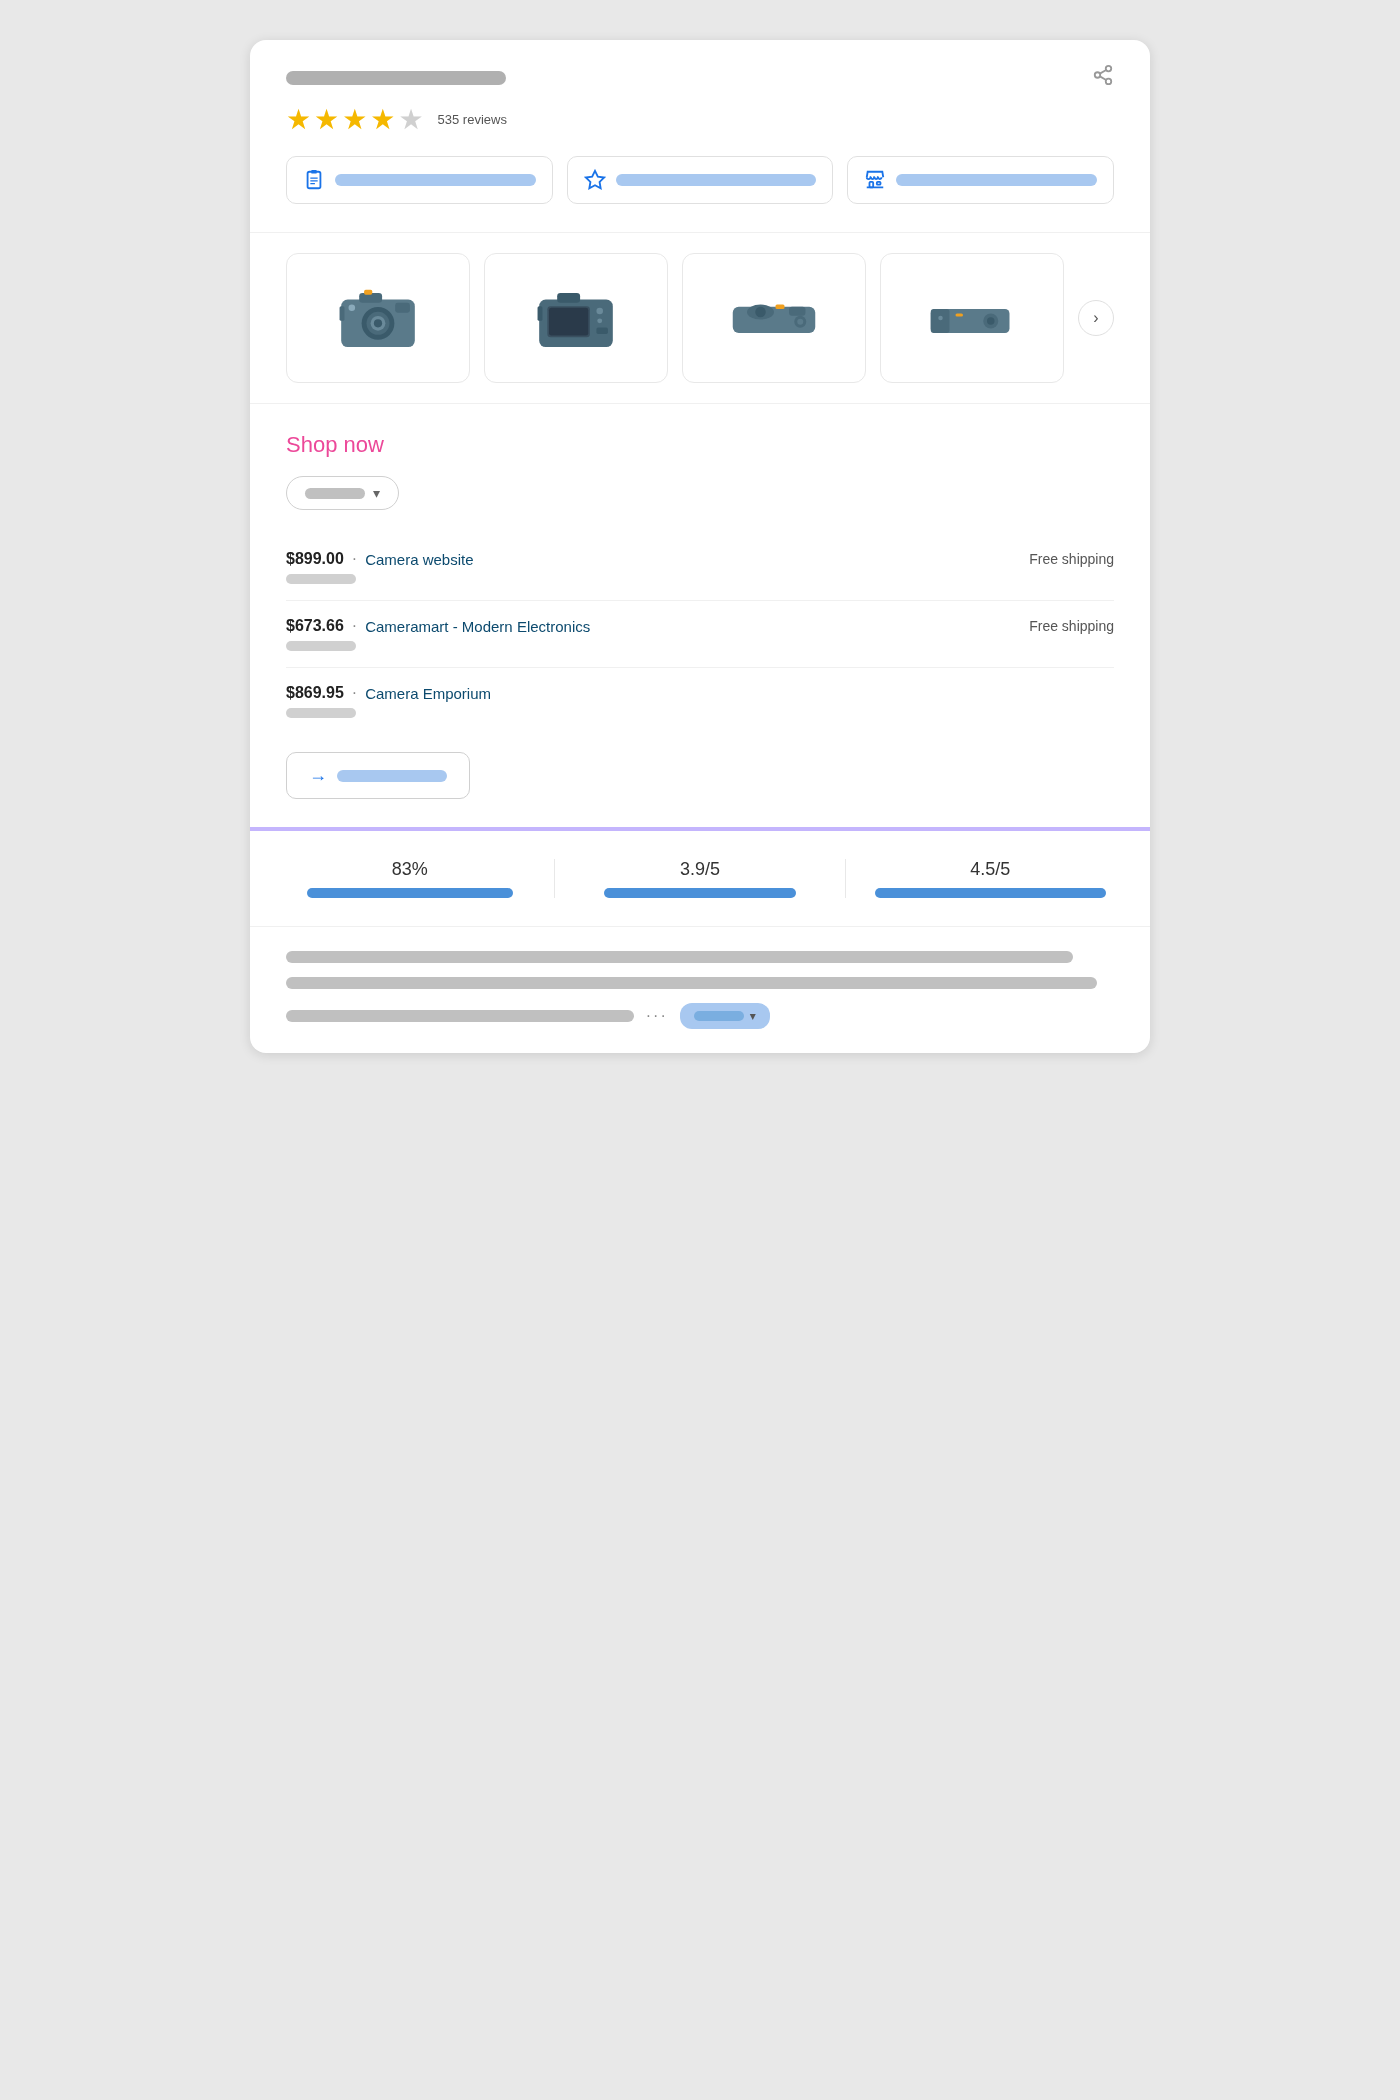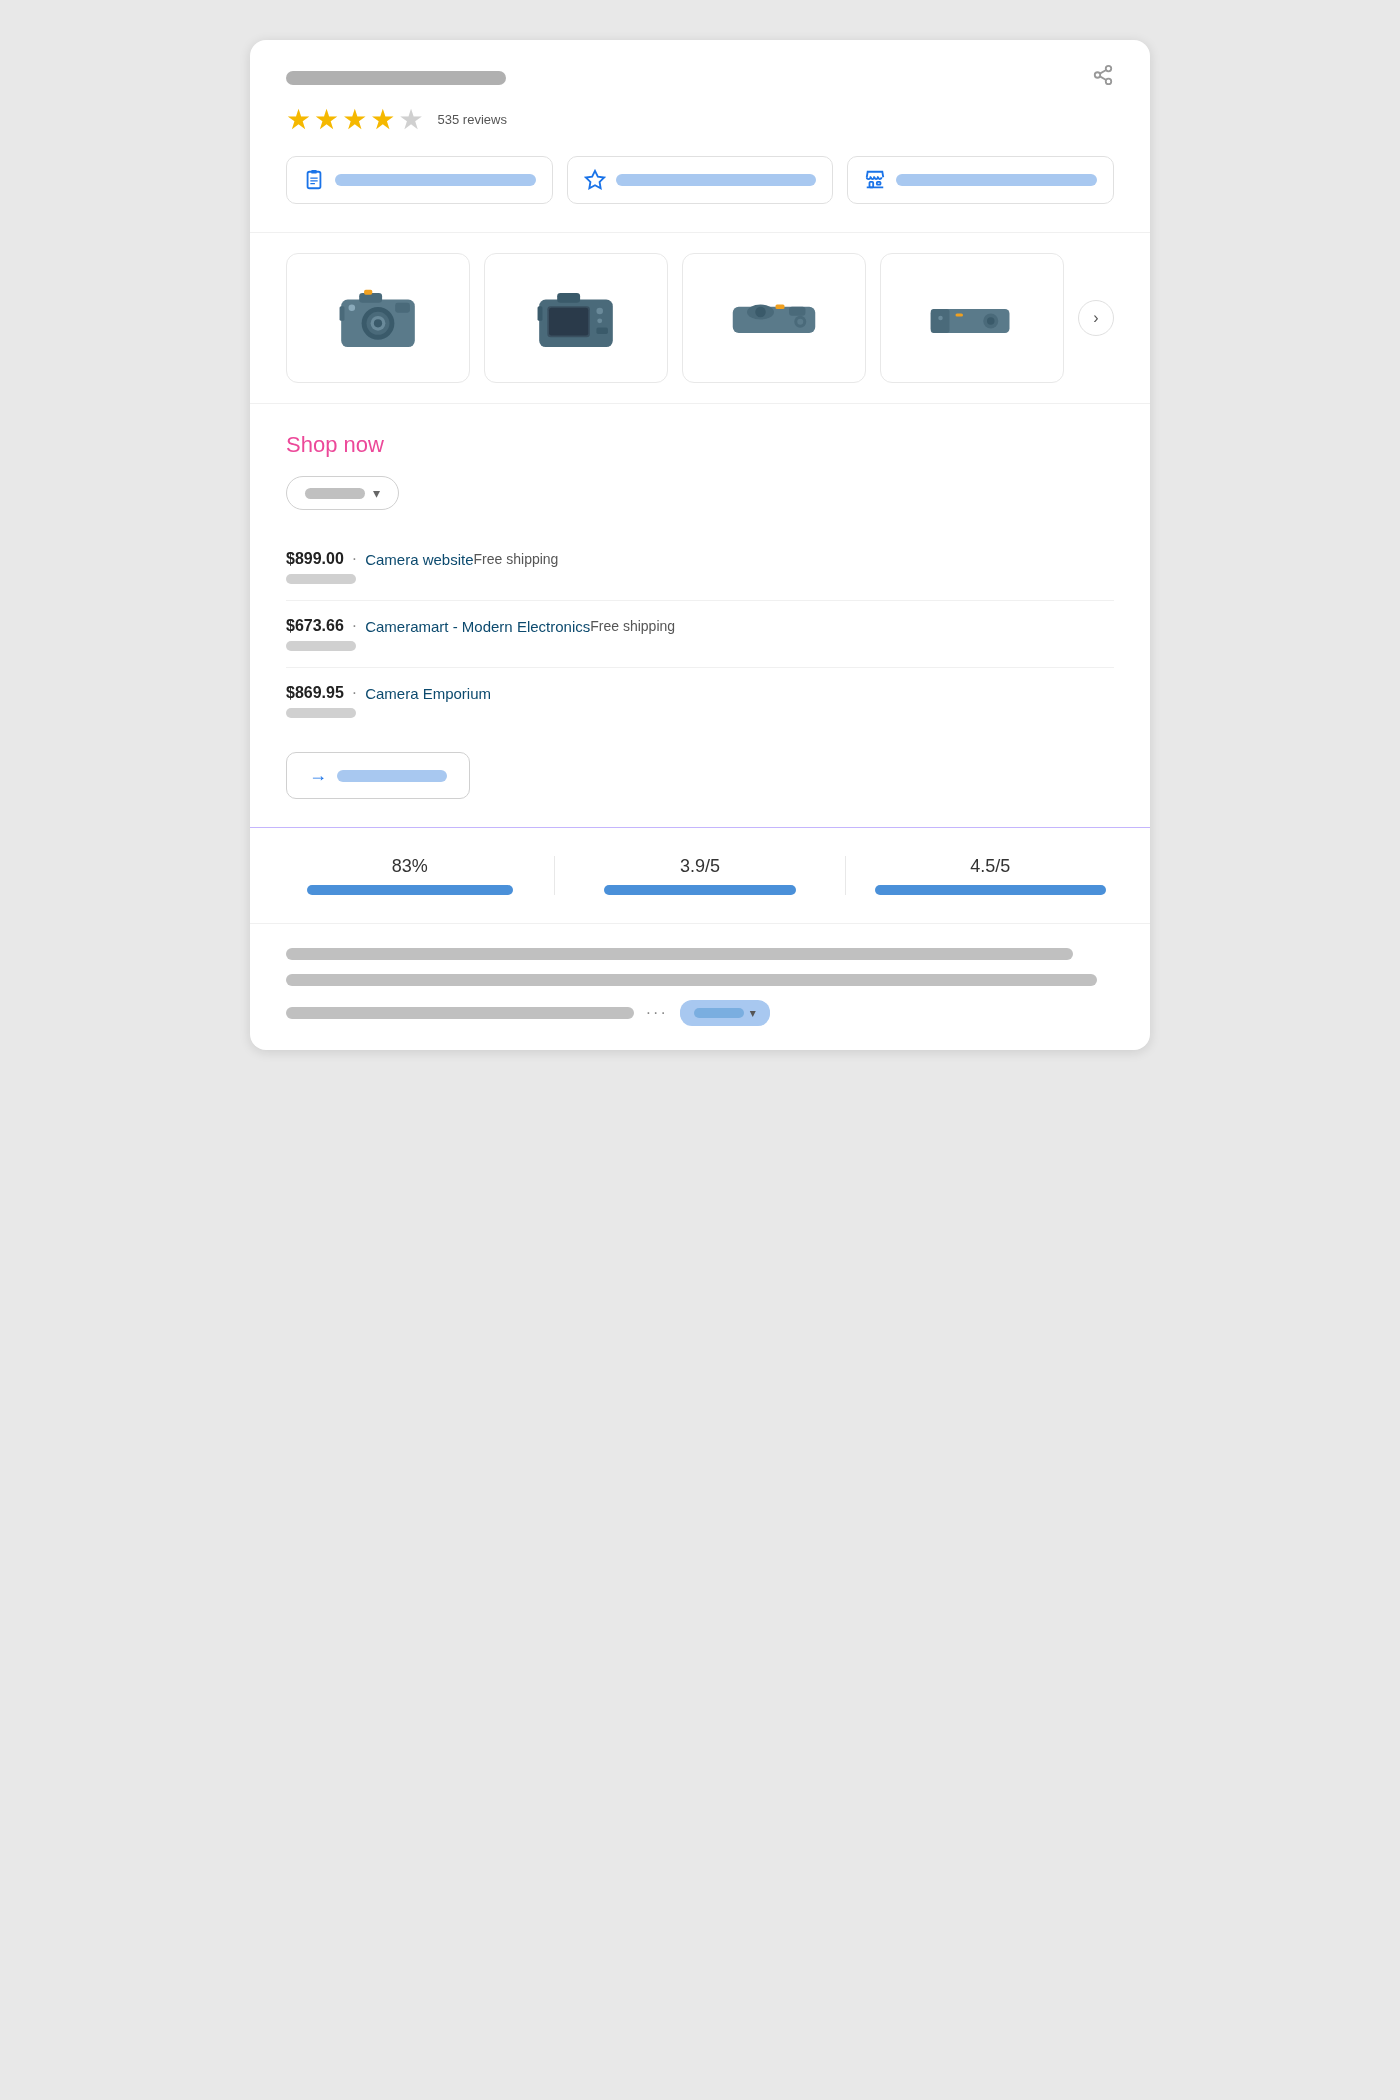--- a/index.html
+++ b/index.html
@@ -141,21 +141,21 @@
     .chevron-down { color: #666; font-size: 14px; }
 
     
     .listing {
       padding: 16px 0;
       border-top: 1px solid #f0f0f0;
     }
     .listing:first-child { border-top: none; }
     .listing-header {
       display: flex;
-      justify-content: flex-start;
+      justify-content: space-between;
       align-items: center;
       margin-bottom: 6px;
     }
     .listing-price-seller {
       display: flex;
       align-items: center;
       gap: 8px;
       font-size: 16px;
     }
     .price { font-weight: 700; color: #222; }
@@ -187,21 +187,21 @@
       width: 110px;
       height: 12px;
       background: #a8c8f0;
       border-radius: 6px;
     }
 
     
     .stats-section {
       display: flex;
       padding: 28px 15px;
-      border-top: 1px solid #c4b5fd;
+      border-top: 4px solid #c4b5fd;
       border-bottom: 1px solid #f0f0f0;
     }
     .stat-item {
       flex: 1;
       text-align: center;
       padding: 0 16px;
       border-right: 1px solid #e8e8e8;
     }
     .stat-item:last-child { border-right: none; }
     .stat-value { font-size: 18px; color: #333; font-weight: 500; margin-bottom: 8px; }

